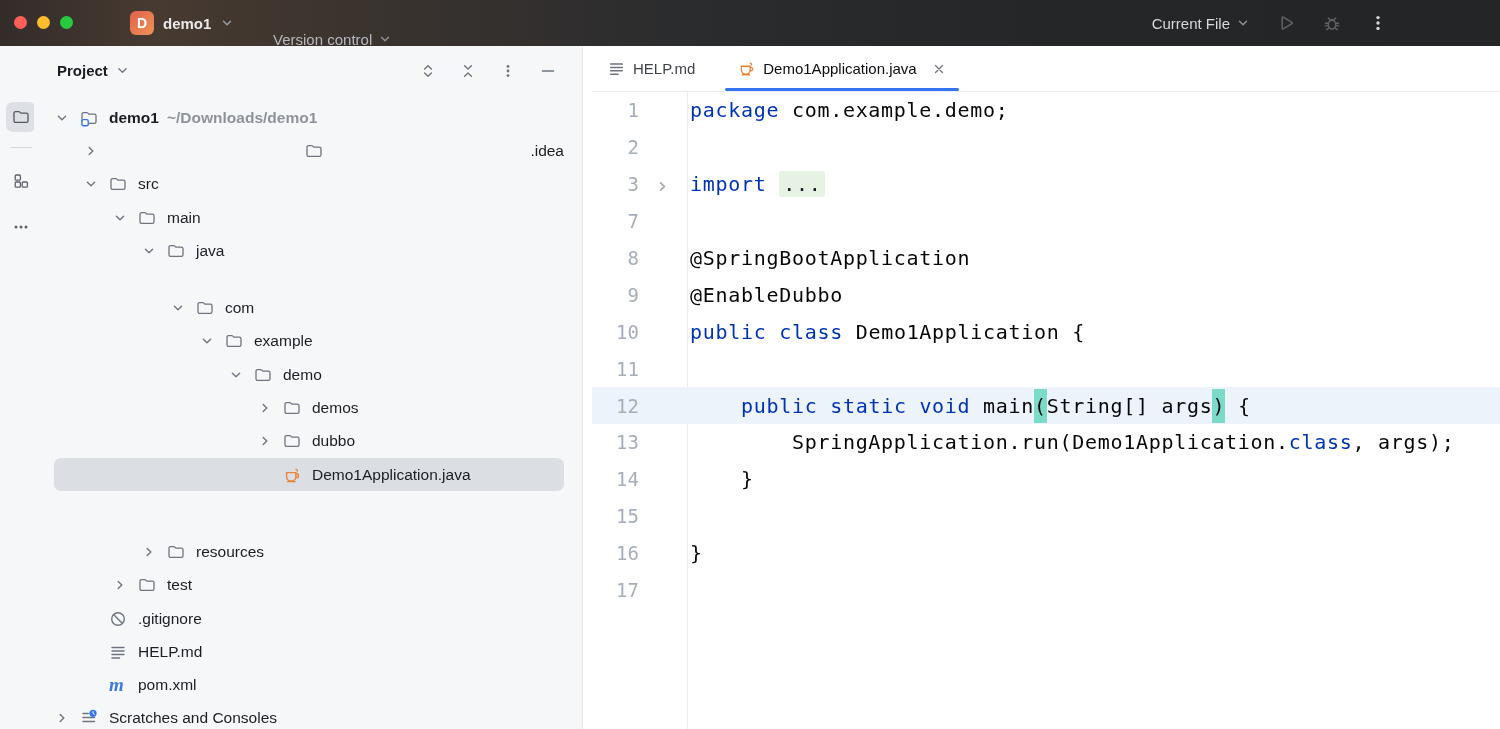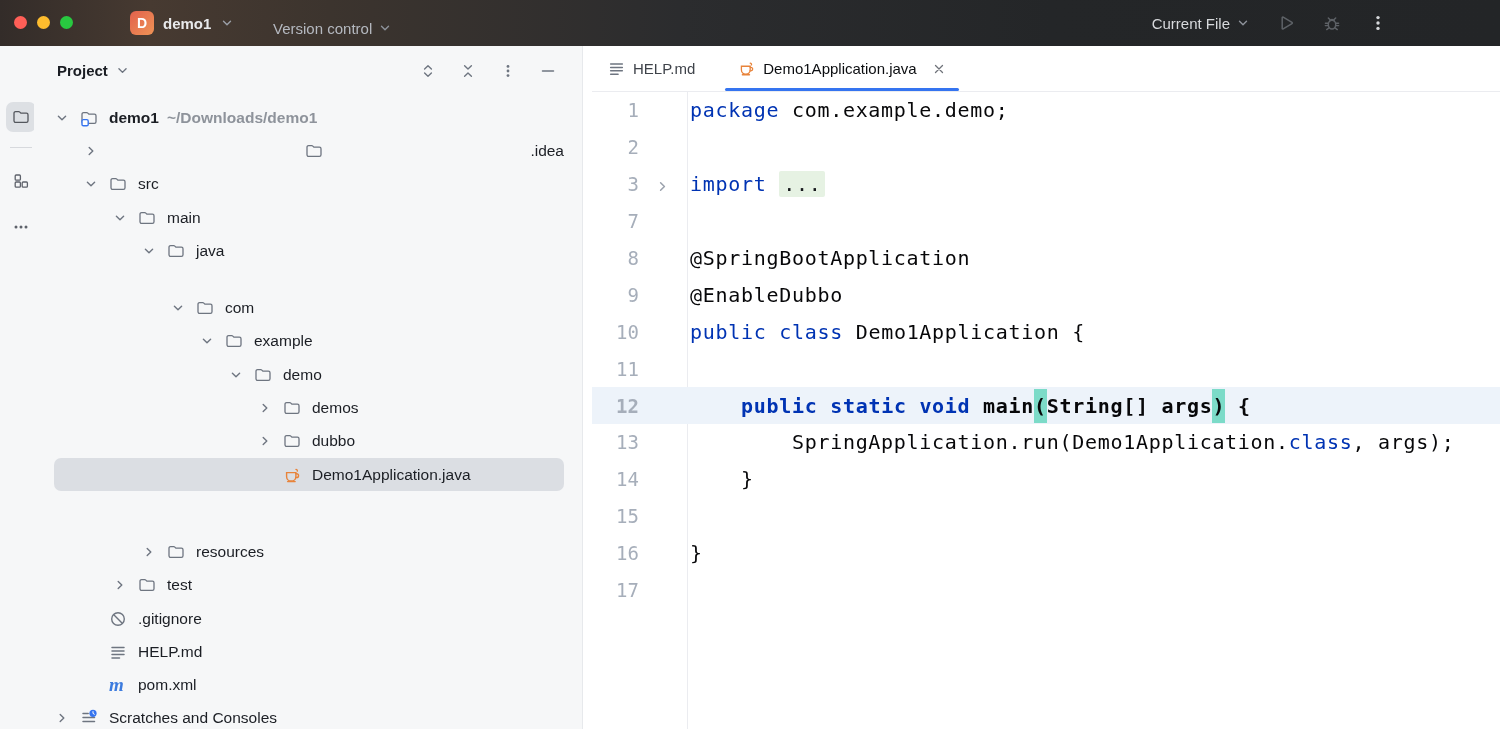--- a/index.html
+++ b/index.html
@@ -10,22 +10,22 @@
   
   .titlebar { position:absolute; left:0; top:0; width:1500px; height:46px;
     background:linear-gradient(90deg,#332c29 0px,#473a31 150px,#3c342e 330px,#2b2c2e 680px,#242628 1050px,#232527 1500px); }
   .lights { position:absolute; left:14px; top:16px; display:flex; gap:10px; }
   .light { width:13px; height:13px; border-radius:50%; }
   .light.r { background:#FF5F57; } .light.y { background:#FEBC2E; } .light.g { background:#28C840; }
   .proj-chip { position:absolute; left:130px; top:11px; display:flex; align-items:center; gap:9px; }
   .proj-badge { width:24px; height:24px; border-radius:6px; background:linear-gradient(135deg,#E2614D,#EE9355);
     color:#fff; font-size:14px; font-weight:700; display:flex; align-items:center; justify-content:center; }
   .proj-name { color:#E8E9EB; font-size:15px; font-weight:600; }
-  .vcs { position:absolute; left:273px; top:16px; height:24px; display:flex; align-items:center; gap:6px;
-    color:#B5B9C0; font-size:15px; }
+  .vcs { position:absolute; left:273px; top:27px; height:24px; display:flex; align-items:center; gap:6px;
+    color:#B5B9C0; font-size:15px;text-decoration:underline; }
   .tb-right { position:absolute; right:112px; top:0; height:46px; display:flex; align-items:center; gap:26px; }
   .runcfg { display:flex; align-items:center; gap:6px; color:#D7D9DC; font-size:15px; }
   .tb-ic { width:20px; height:20px; display:block; }
   .chev14 { width:14px; height:14px; display:block; }
 
   
   .toolstrip { position:absolute; left:0; top:46px; width:42px; height:683px; background:#F6F7F8; border-right:1px solid #ECEDEF; }
   .tool-btn { position:absolute; left:6px; width:30px; height:30px; border-radius:7px; display:flex; align-items:center; justify-content:center; }
   .tool-btn.sel { background:#DDE0E4; }
   .strip-div { position:absolute; left:10px; top:101px; width:22px; height:1px; background:#D7D9DD; }
@@ -57,21 +57,21 @@
   .tab .ticn { width:17px; height:17px; display:block; }
   .tab.inactive { margin-left:16px; color:#3F434A; }
   .tab.active { margin-left:30px; padding:0 13px; color:#0B0D10; font-weight:500; }
   .tab.active::after { content:""; position:absolute; left:0; right:0; bottom:0; height:3px; border-radius:2px; background:#3574F0; }
   .tab-close { width:14px; height:14px; margin-left:7px; display:block; }
 
   .code { position:absolute; left:0; top:46px; width:100%; }
   .gut-sep { position:absolute; left:95px; top:46px; bottom:0; width:1px; background:#EBECF0; }
   .cline { display:flex; align-items:center; height:36.9px; position:relative;
     font-family:"DejaVu Sans Mono","Liberation Mono",monospace; font-size:20px; letter-spacing:0.7px; color:#070709; }
-  .cline.current { background:#EDF3FA;font-weight:bold; }
+  .cline.current { background:#EDF3FA; }
   .gut { flex:0 0 96px; text-align:right; padding-right:49px; font-size:19px; letter-spacing:0; color:#A6AEBA; }
   .fold-chev { position:absolute; left:62px; top:10px; width:17px; height:17px; }
   .ct { padding-left:2px; white-space:pre; }
   .tk-kw { color:#0033B3; }
   .tk-fold { background:#E6F2E3; padding:1px 4px; border-radius:2px; color:#16181C; }
   .tk-paren { background:#7CDBC8; padding:5px 0; }
 </style>
 </head>
 <body>
 

